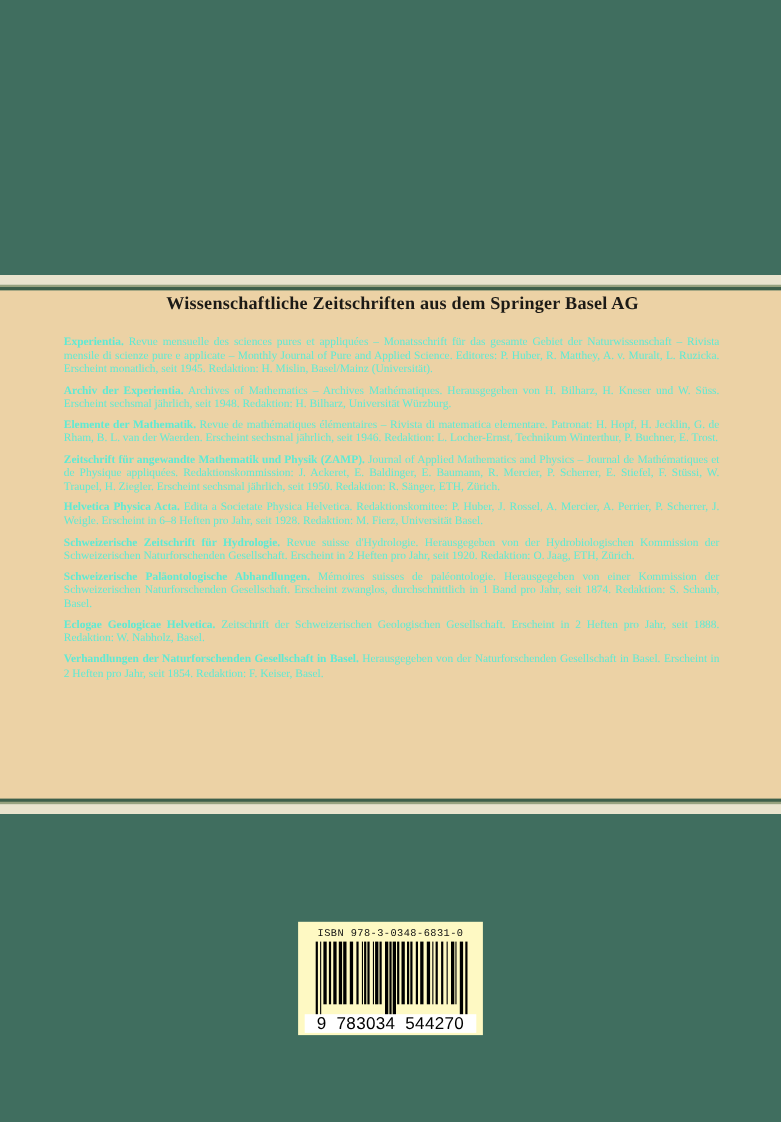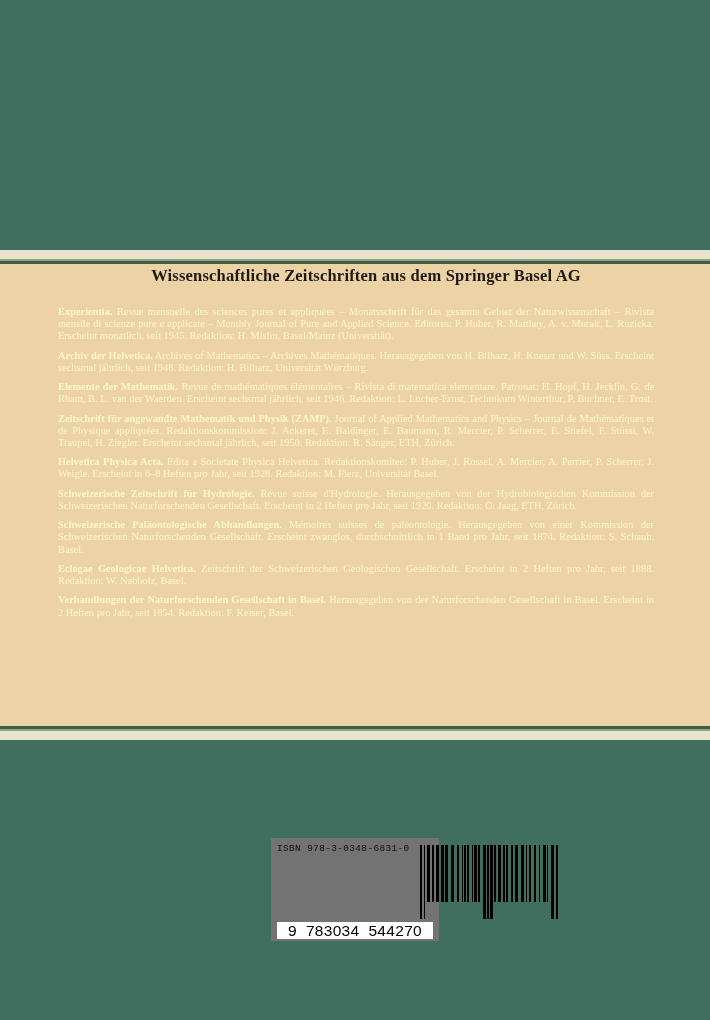--- a/index.html
+++ b/index.html
@@ -40,45 +40,45 @@
   }
   #headline .hl-bold{font-weight:600;margin-left:22px;}
   #headline .hl-reg{font-weight:700;}
 
   
   #list{
     position:absolute;
     left:58px;
     top:306px;
     width:596px;
-    color:#fef9c3;
+    color:#5eead4;
   }
   .entry{
     font-size:10.4px;
     line-height:12.15px;
     text-align:justify;
     text-justify:inter-word;
     margin-bottom:7.2px;
     hyphens:manual;
   }
   .entry:last-child{margin-bottom:12px;}
   .entry .jt{font-weight:700;}
 
   
   #barcode-wrap{
     position:absolute;
     left:271px;
     top:838px;
     width:168px;
     height:103px;
-    background:#737373;
+    background:#fef9c3;
     box-sizing:border-box;
     padding:5px 6px 3px 6px;
     display:flex;
-    flex-direction:row;
+    flex-direction:column;
   }
   #isbn-text{
     font-family:"Liberation Mono", monospace;
     font-size:9.4px;
     letter-spacing:.4px;
     color:#111;
     text-align:center;
     line-height:11px;
     height:11px;
     white-space:nowrap;
@@ -124,21 +124,21 @@
   <div class="rule-cream"></div>
 </div>
 
 <div id="headline">
   <span class="hl-bold">Wissenschaftliche Zeitschriften aus dem</span>
   <span class="hl-reg">Springer Basel AG</span>
 </div>
 
 <div id="list">
     <div class="entry"><span class="jt">Experientia.</span><span> Revue mensuelle des sciences pures et appliquées – Monatsschrift für das gesamte Gebiet der Naturwissenschaft – Rivista mensile di scienze pure e applicate – Monthly Journal of Pure and Applied Science. Editores: P. Huber, R. Matthey, A. v. Muralt, L. Ruzicka. Erscheint monatlich, seit 1945. Redaktion: H. Mislin, Basel/Mainz (Universität).</span></div>
-    <div class="entry"><span class="jt">Archiv der Helvetica.</span><span> Archives of Mathematics – Archives Mathématiques. Herausgegeben von H. Bilharz, H. Kneser und W. Süss. Erscheint sechsmal jährlich, seit 1948. Redaktion: H. Bilharz, Universität Würzburg.</span></div>
+    <div class="entry"><span class="jt">Archiv der Experientia.</span><span> Archives of Mathematics – Archives Mathématiques. Herausgegeben von H. Bilharz, H. Kneser und W. Süss. Erscheint sechsmal jährlich, seit 1948. Redaktion: H. Bilharz, Universität Würzburg.</span></div>
     <div class="entry"><span class="jt">Elemente der Mathematik.</span><span> Revue de mathématiques élémentaires – Rivista di matematica elementare. Patronat: H. Hopf, H. Jecklin, G. de Rham, B. L. van der Waerden. Erscheint sechsmal jährlich, seit 1946. Redaktion: L. Locher-Ernst, Technikum Winterthur, P. Buchner, E. Trost.</span></div>
     <div class="entry"><span class="jt">Zeitschrift für angewandte Mathematik und Physik (ZAMP).</span><span> Journal of Applied Mathematics and Physics – Journal de Mathématiques et de Physique appliquées. Redaktionskommission: J. Ackeret, E. Baldinger, E. Baumann, R. Mercier, P. Scherrer, E. Stiefel, F. Stüssi, W. Traupel, H. Ziegler. Erscheint sechsmal jährlich, seit 1950. Redaktion: R. Sänger, ETH, Zürich.</span></div>
     <div class="entry"><span class="jt">Helvetica Physica Acta.</span><span> Edita a Societate Physica Helvetica. Redaktionskomitee: P. Huber, J. Rossel, A. Mercier, A. Perrier, P. Scherrer, J. Weigle. Erscheint in 6–8 Heften pro Jahr, seit 1928. Redaktion: M. Fierz, Universität Basel.</span></div>
     <div class="entry"><span class="jt">Schweizerische Zeitschrift für Hydrologie.</span><span> Revue suisse d'Hydrologie. Herausgegeben von der Hydrobiologischen Kommission der Schweizerischen Naturforschenden Gesellschaft. Erscheint in 2 Heften pro Jahr, seit 1920. Redaktion: O. Jaag, ETH, Zürich.</span></div>
     <div class="entry"><span class="jt">Schweizerische Paläontologische Abhandlungen.</span><span> Mémoires suisses de paléontologie. Herausgegeben von einer Kommission der Schweizerischen Naturforschenden Gesellschaft. Erscheint zwanglos, durchschnittlich in 1 Band pro Jahr, seit 1874. Redaktion: S. Schaub, Basel.</span></div>
     <div class="entry"><span class="jt">Eclogae Geologicae Helvetica.</span><span> Zeitschrift der Schweizerischen Geologischen Gesellschaft. Erscheint in 2 Heften pro Jahr, seit 1888. Redaktion: W. Nabholz, Basel.</span></div>
     <div class="entry"><span class="jt">Verhandlungen der Naturforschenden Gesellschaft in Basel.</span><span> Herausgegeben von der Naturforschenden Gesellschaft in Basel. Erscheint in 2 Heften pro Jahr, seit 1854. Redaktion: F. Keiser, Basel.</span></div>
   </div>
 
 <div id="barcode-wrap">

